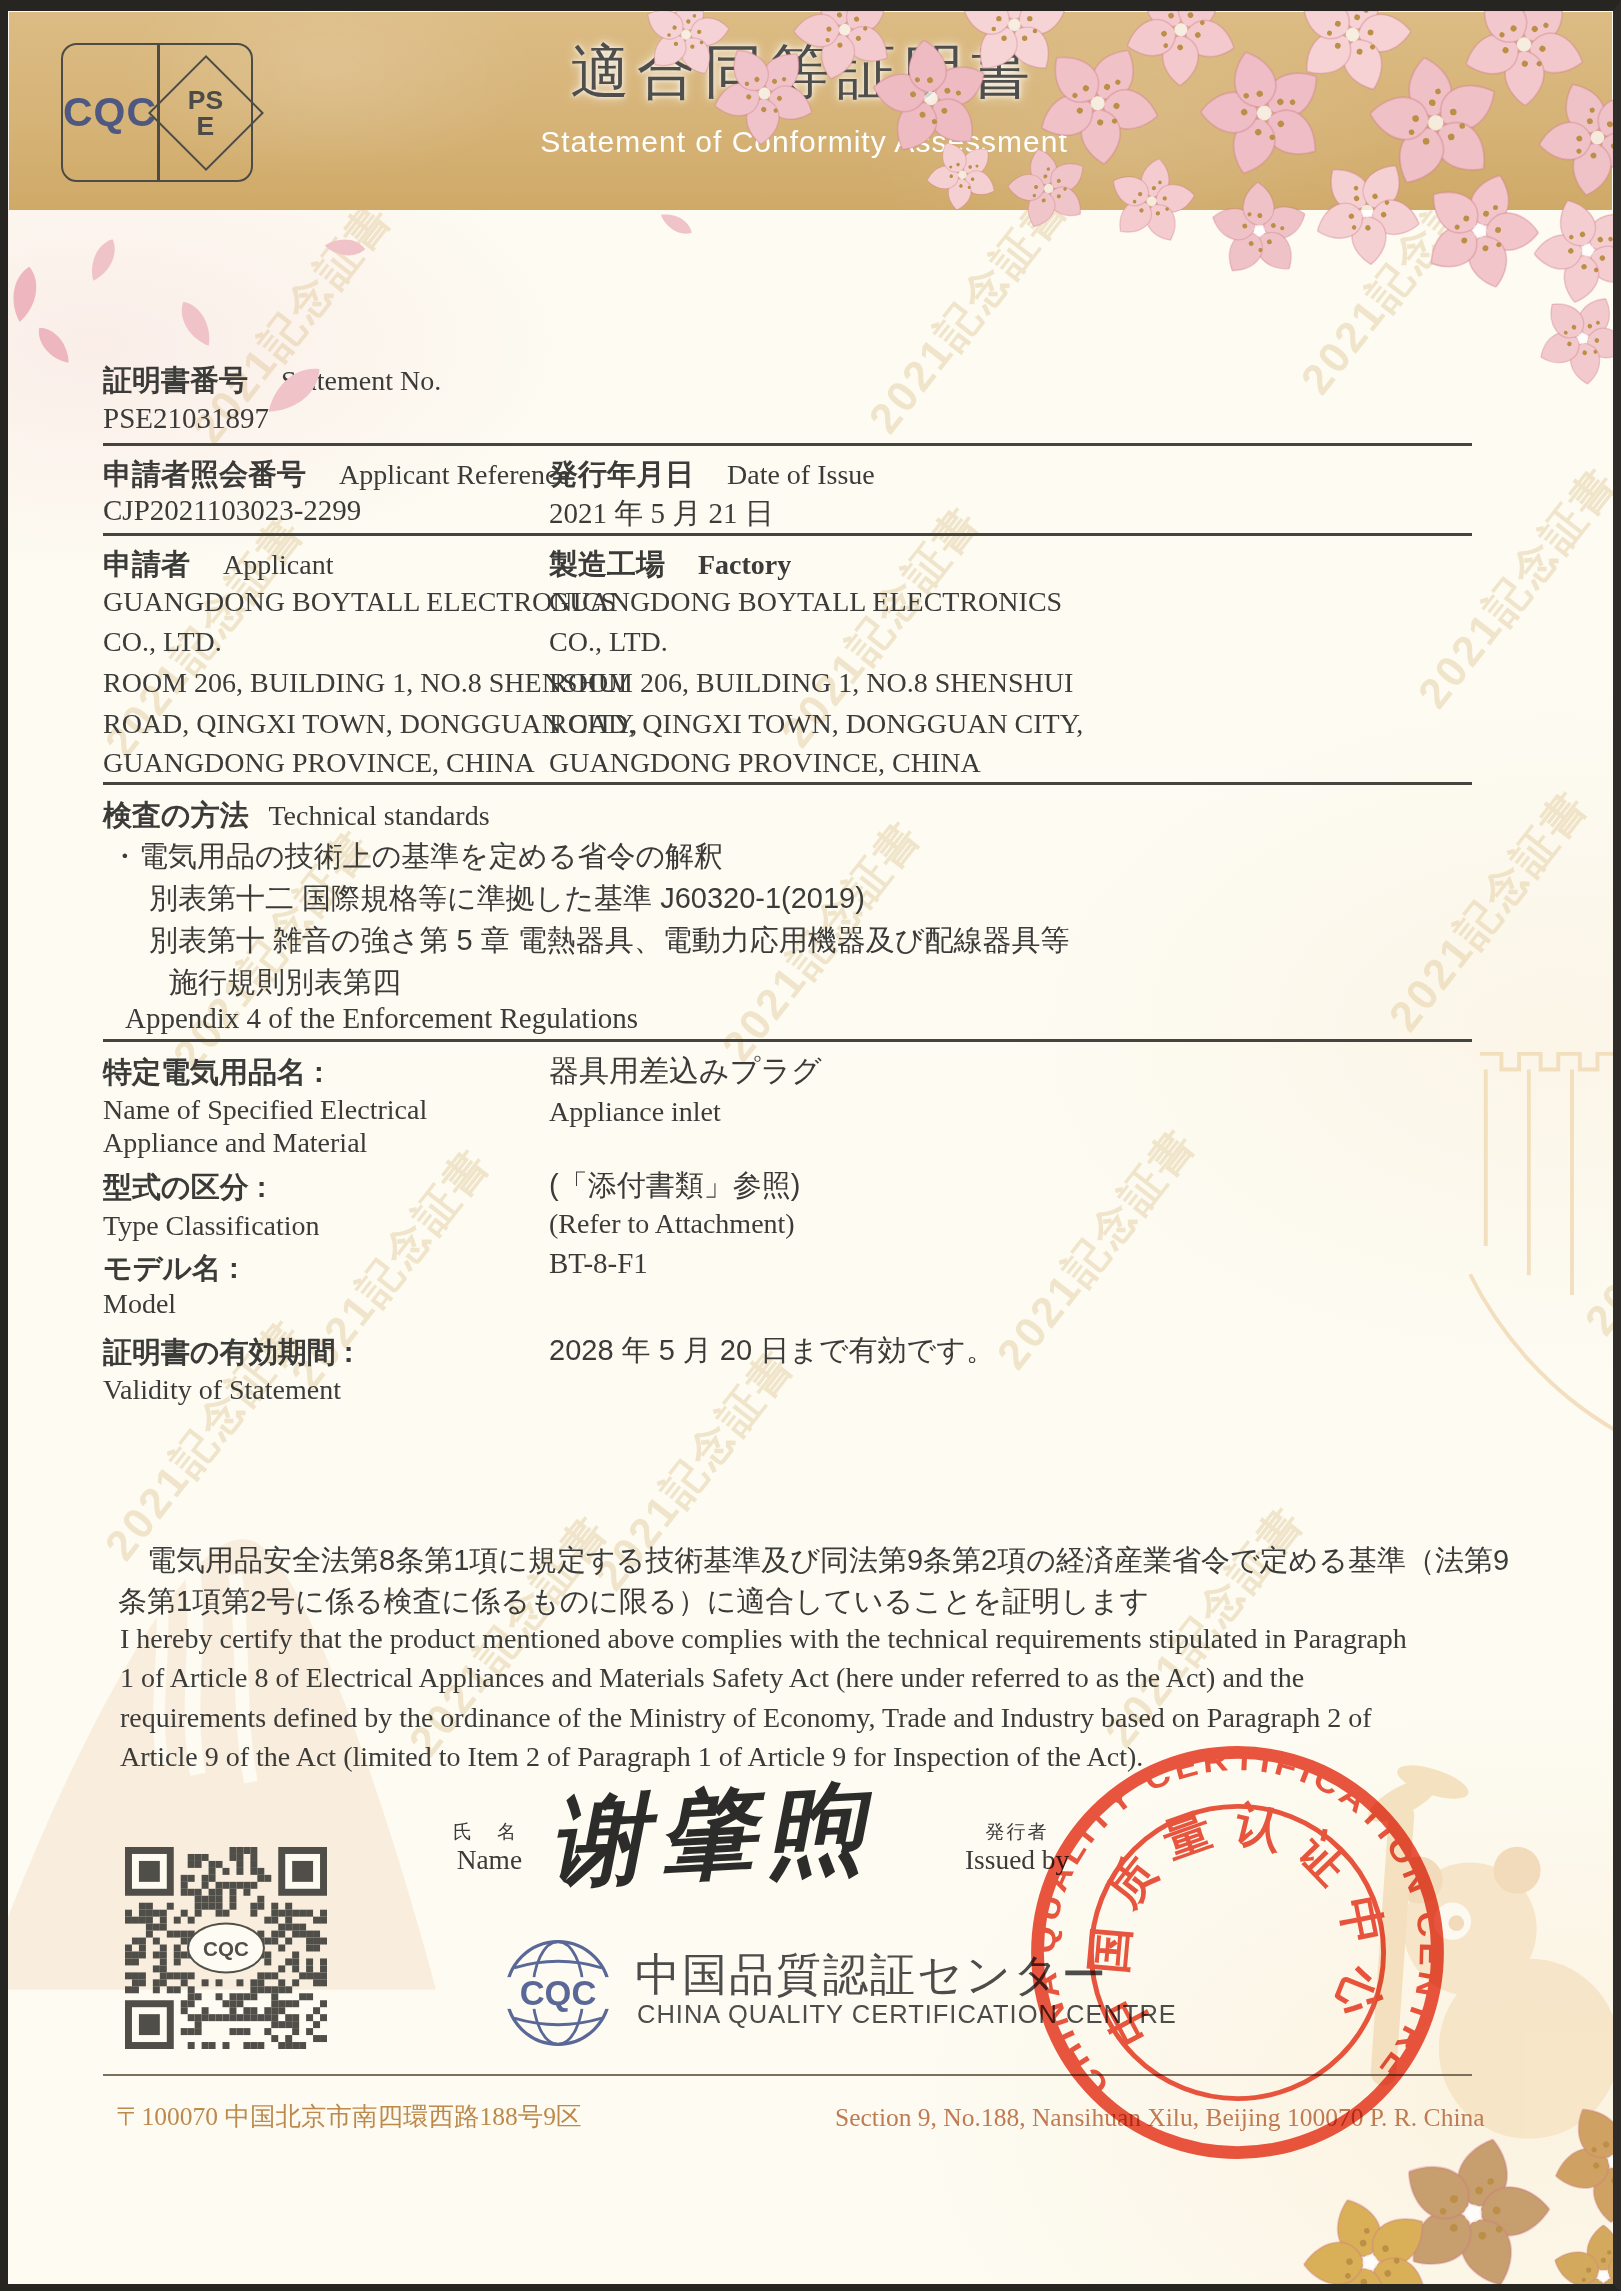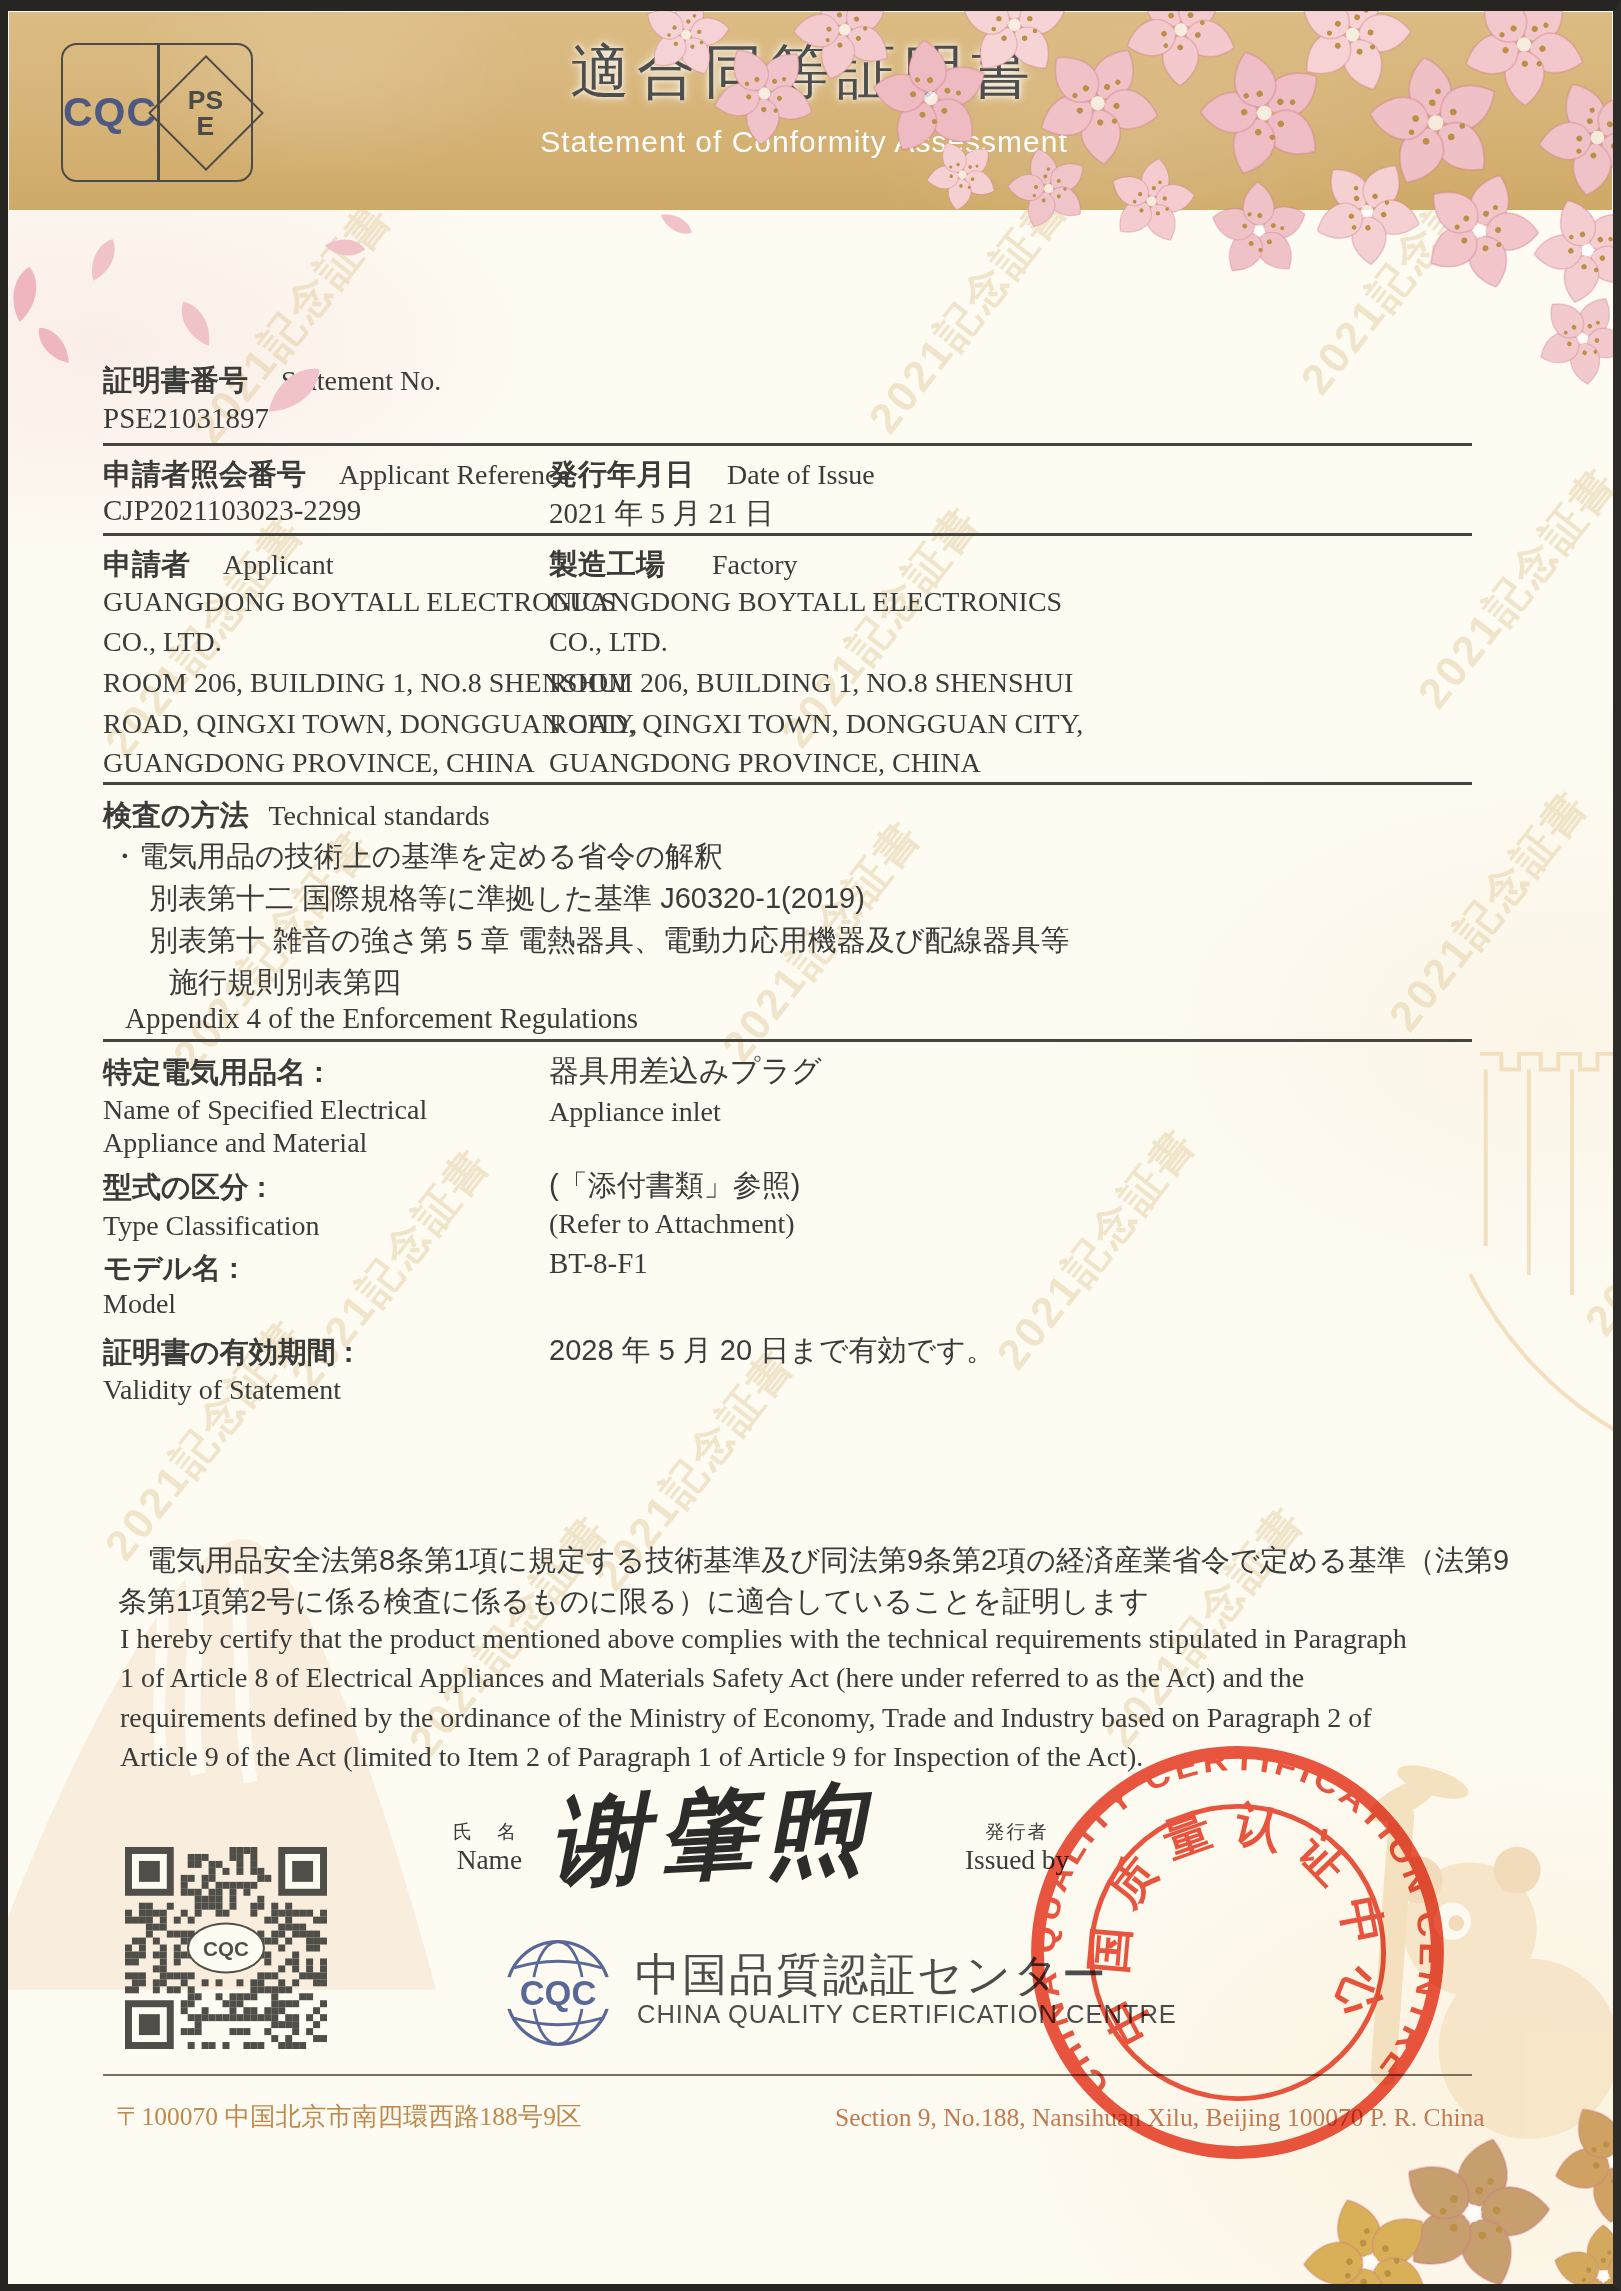--- a/index.html
+++ b/index.html
@@ -146,21 +146,21 @@
     <span class="en f29" style="margin-left:29px;">Applicant</span>
   </div>
   <div class="abs content en f29" style="left:103px;top:586px;">GUANGDONG BOYTALL ELECTRONICS</div>
   <div class="abs content en f29" style="left:103px;top:626px;">CO., LTD.</div>
   <div class="abs content en f29" style="left:103px;top:667px;">ROOM 206, BUILDING 1, NO.8 SHENSHUI</div>
   <div class="abs content en f29" style="left:103px;top:708px;">ROAD, QINGXI TOWN, DONGGUAN CITY,</div>
   <div class="abs content en f29" style="left:103px;top:747px;">GUANGDONG PROVINCE, CHINA</div>
 
   <div class="abs content" style="left:549px;top:545px;">
     <span class="jp f30">製造工場</span>
-    <span class="en f29" style="margin-left:43px;">Factory</span>
+    <span class="en f29" style="margin-left:29px;font-weight:bold;">Factory</span>
   </div>
   <div class="abs content en f29" style="left:549px;top:586px;">GUANGDONG BOYTALL ELECTRONICS</div>
   <div class="abs content en f29" style="left:549px;top:626px;">CO., LTD.</div>
   <div class="abs content en f29" style="left:549px;top:667px;">ROOM 206, BUILDING 1, NO.8 SHENSHUI</div>
   <div class="abs content en f29" style="left:549px;top:708px;">ROAD, QINGXI TOWN, DONGGUAN CITY,</div>
   <div class="abs content en f29" style="left:549px;top:747px;">GUANGDONG PROVINCE, CHINA</div>
   <div class="rule" style="top:782px;"></div>
 
   <div class="abs content" style="left:103px;top:796px;">
     <span class="jp f30">検査の方法</span>

